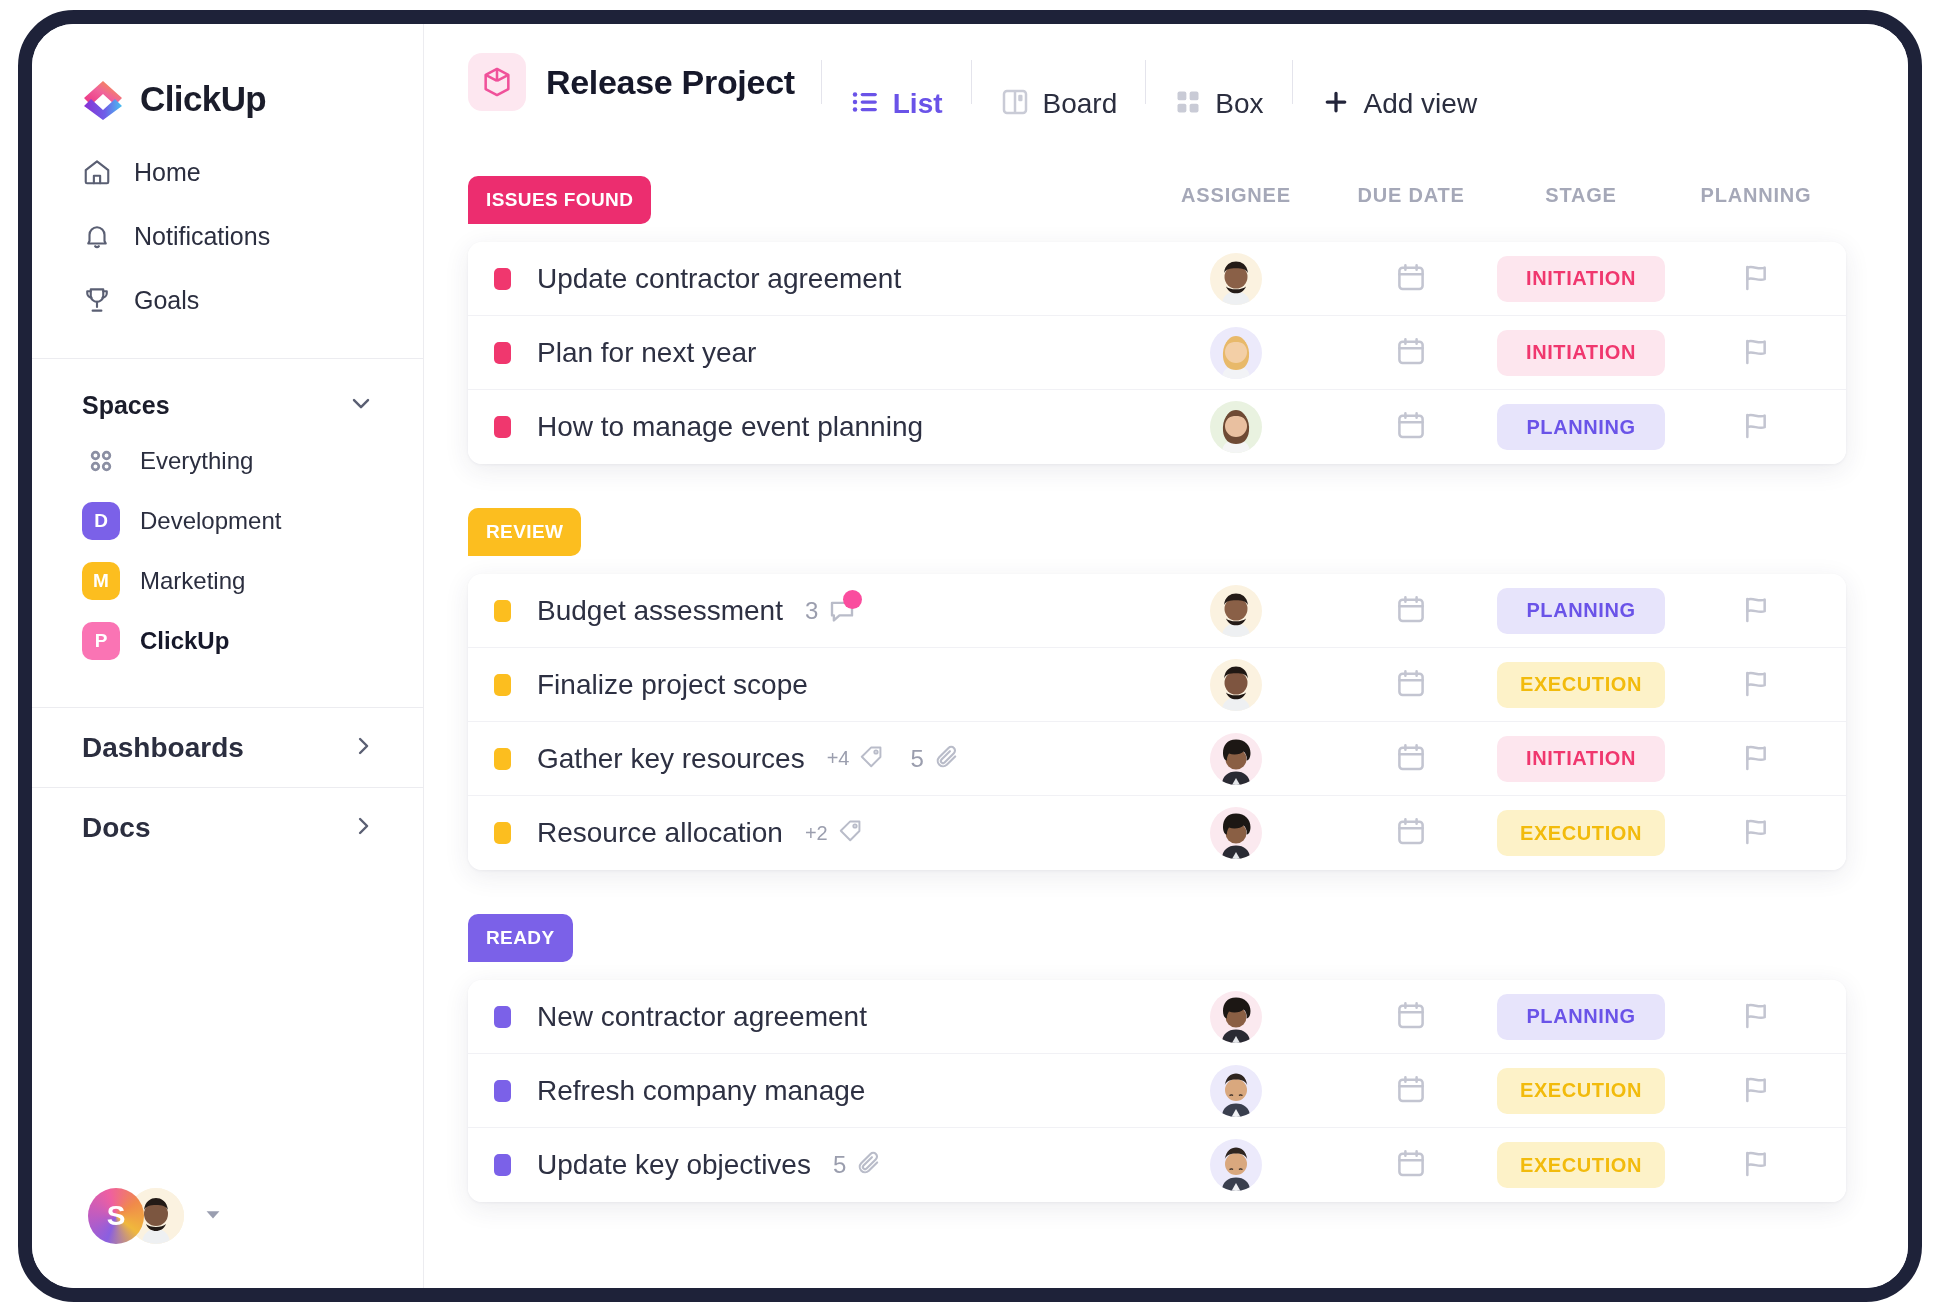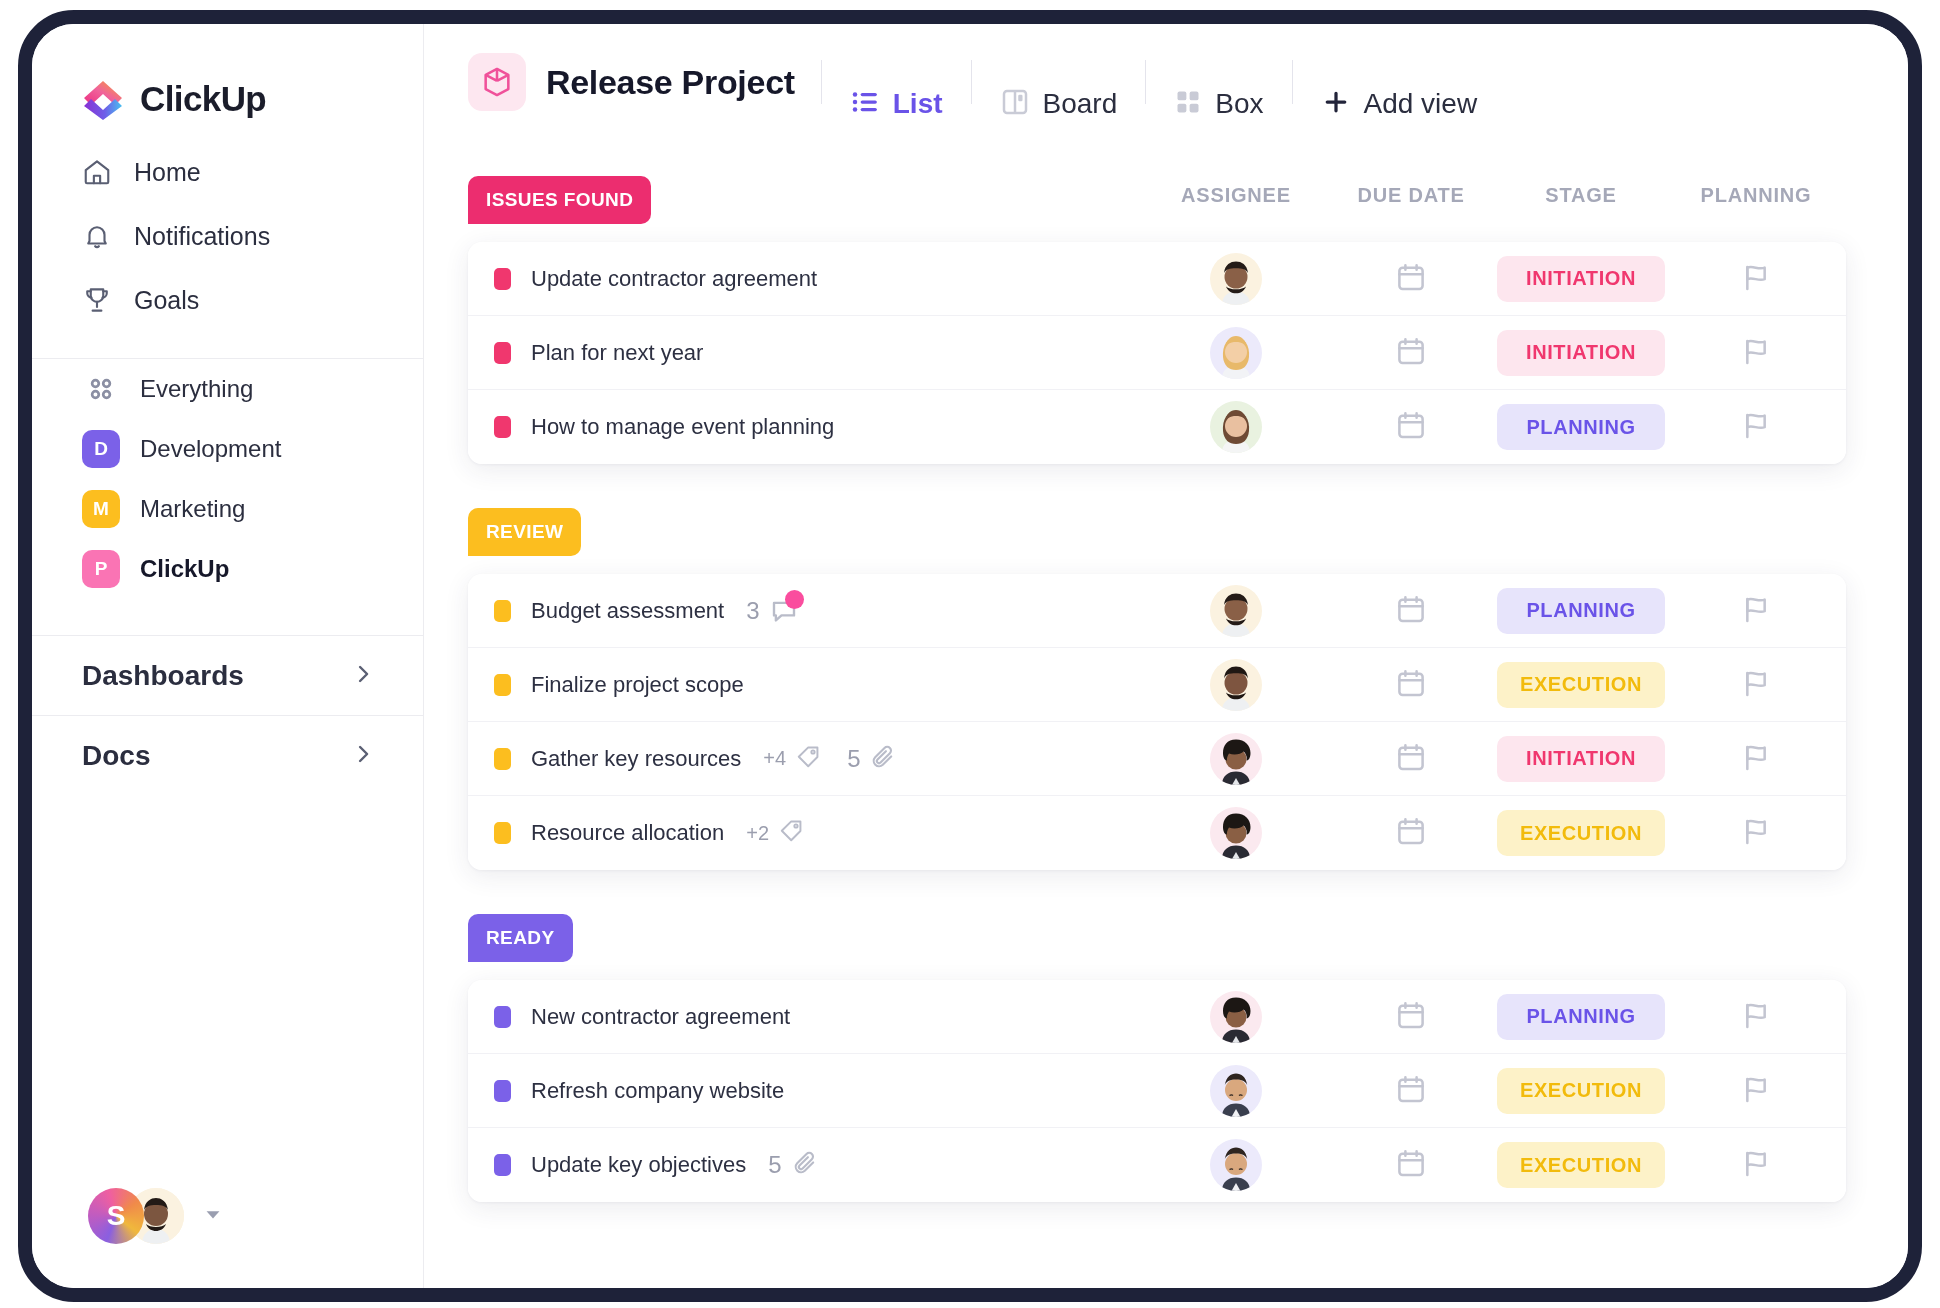--- a/index.html
+++ b/index.html
@@ -154,21 +154,21 @@
 
   .task-row {
     display: flex; align-items: center;
     height: 74px; padding-left: 26px;
     border-bottom: 1px solid #f1f1f5;
     background: #fff; cursor: pointer;
   }
   .task-row:last-child { border-bottom: none; }
 
   .dot { width: 17px; height: 22px; border-radius: 5px; flex: 0 0 17px; }
-  .task-name { font-size: 22px; color: #2d3042; margin-left: 20px; white-space: nowrap; }
+  .task-name { font-size: 28px; color: #2d3042; margin-left: 26px; white-space: nowrap; }
 
   .meta { display: flex; align-items: center; margin-left: 22px; gap: 26px; }
   .meta-chip { display: flex; align-items: center; gap: 9px; color: #a9acba; }
   .meta-chip .mval { font-size: 24px; color: #9b9eae; }
   .meta-chip .mval.small { font-size: 20px; }
   .cmt-wrap { position: relative; display: flex; align-items: center; }
   .cmt-dot {
     position: absolute; right: -5px; top: -6px;
     width: 19px; height: 19px; border-radius: 50%; background: #fa4d9e;
   }
@@ -250,20 +250,28 @@
             <path d="M7 5H4.2v1.6A3.4 3.4 0 0 0 7.6 10M17 5h2.8v1.6A3.4 3.4 0 0 1 16.4 10"></path>
             <path d="M12 13.5v4M8.5 20.5h7"></path>
           </svg>
         </span>
         <span class="nav-label">Goals</span>
       </div>
     </nav>
 
     <div class="side-divider"></div>
 
+    <div class="spaces-head">
+      <span class="spaces-title">Spaces</span>
+      <span class="chev">
+        <svg viewBox="0 0 24 24" width="28" height="28" fill="none" stroke="currentColor" stroke-width="2.1" stroke-linecap="round" stroke-linejoin="round">
+            <path d="M6 9.5l6 6 6-6"></path>
+          </svg>
+      </span>
+    </div>
 
     <div>
       <div class="space-item">
         <span class="space-ico">
           <svg viewBox="0 0 24 24" width="38" height="38" fill="none" stroke="currentColor" stroke-width="1.7">
             <circle cx="8.5" cy="8.5" r="2.1"></circle>
               <circle cx="15.5" cy="8.5" r="2.1"></circle>
             <circle cx="8.5" cy="15.5" r="2.1"></circle>
               <circle cx="15.5" cy="15.5" r="2.1"></circle>
           </svg>
@@ -751,21 +759,21 @@
                 <svg viewBox="0 0 24 24" width="32" height="32" fill="none" stroke="currentColor" stroke-width="1.9" stroke-linecap="round" stroke-linejoin="round">
                   <path d="M5.5 21V4.5"></path>
                     <path d="M5.5 5c4-1.8 8.5 1.8 13 0v8.6c-4.5 1.8-9-1.8-13 0z"></path>
                   </svg>
               </span>
             </span>
           </div>
 
           <div class="task-row">
             <span class="dot" style="background:#7b61e8"></span>
-            <span class="task-name">Refresh company website</span>
+            <span class="task-name">Refresh company manage</span>
             <span class="spacer"></span>
             <span class="cell c-assignee">
               <span class="avatar">
                 <svg viewBox="0 0 52 52" width="52" height="52">
                     <rect width="52" height="52" fill="#eceafb"></rect>
                   <path d="M12 52c0-9 6-13.5 14-13.5S40 43 40 52z" fill="#3a3f4e"></path>
                   <path d="M26 44 21.5 52h9z" fill="#f0f1f4"></path>
                   <circle cx="26" cy="25" r="11" fill="#d9a87e"></circle>
                   <path d="M14.8 20c1.5-8 6-11.5 11.2-11.5S36 12 37.2 20c-2-4-5.5-5.5-11.2-5.5S16.8 16 14.8 20z" fill="#2e2520"></path>
                   <path d="M19.5 30.5c1.5-1 2.5-1 3.5 0M29 30.5c1-1 2-1 3.5 0" stroke="#2e2520" stroke-width="1.2" fill="none"></path>

